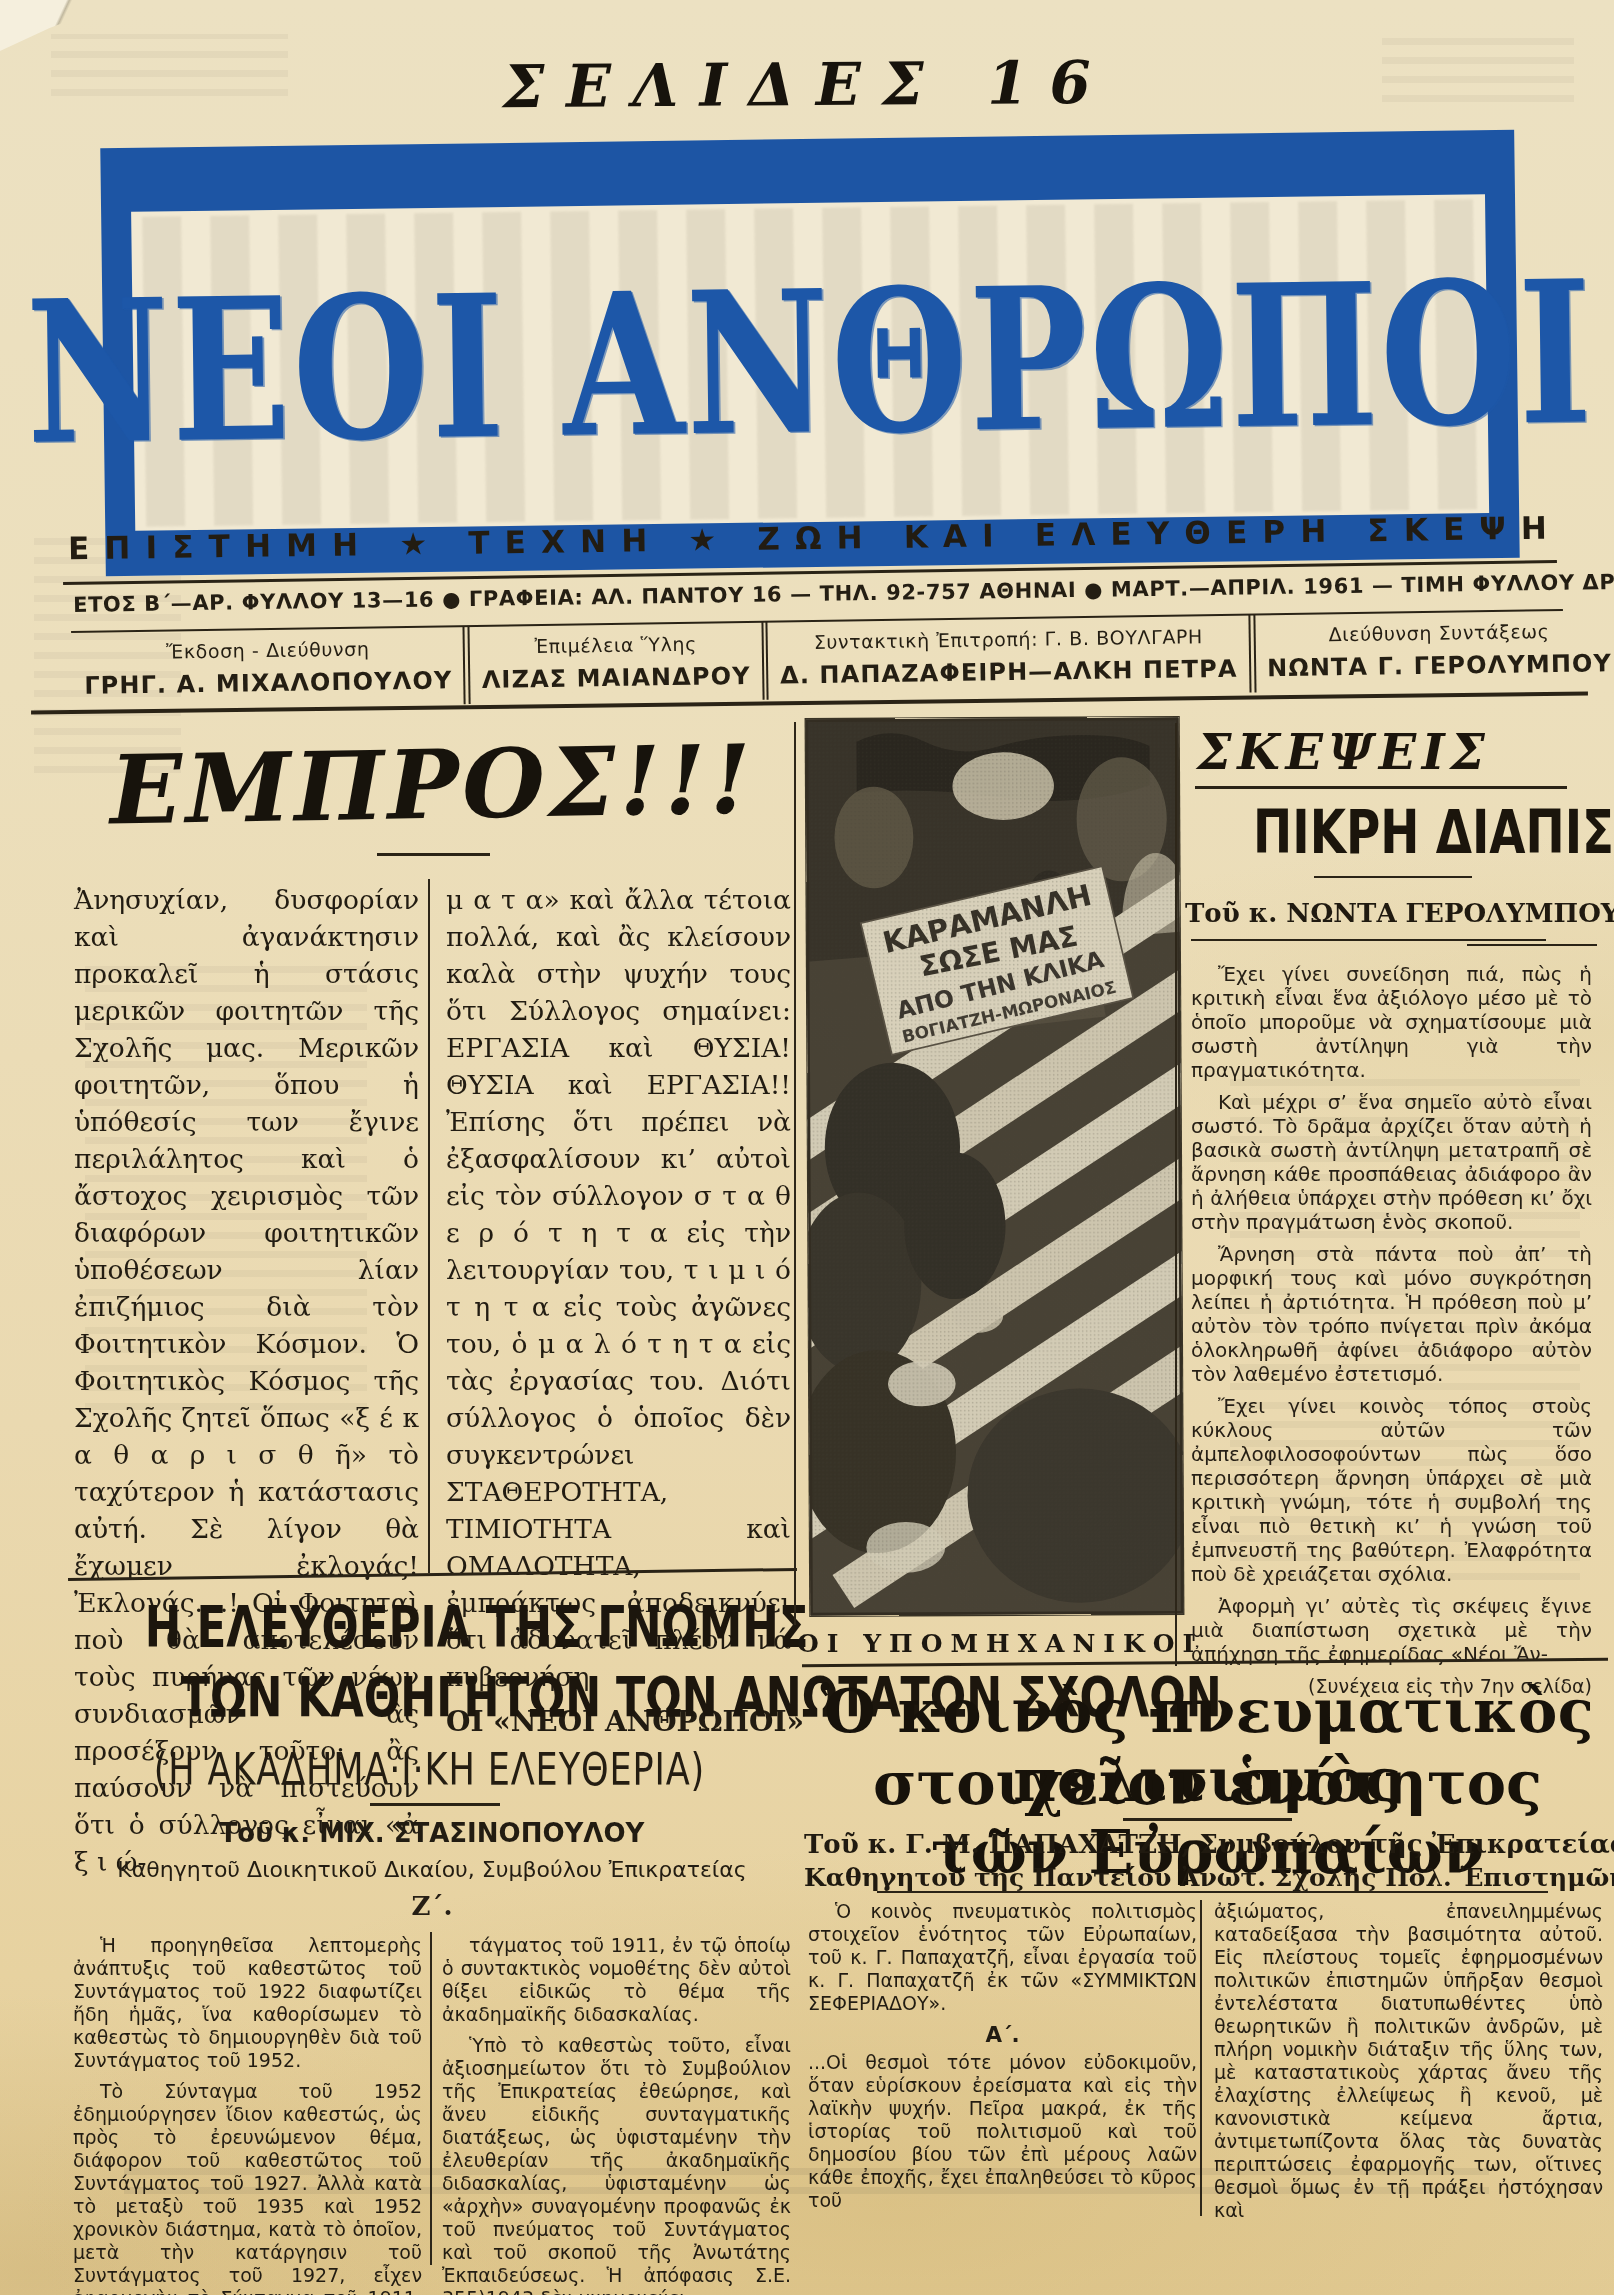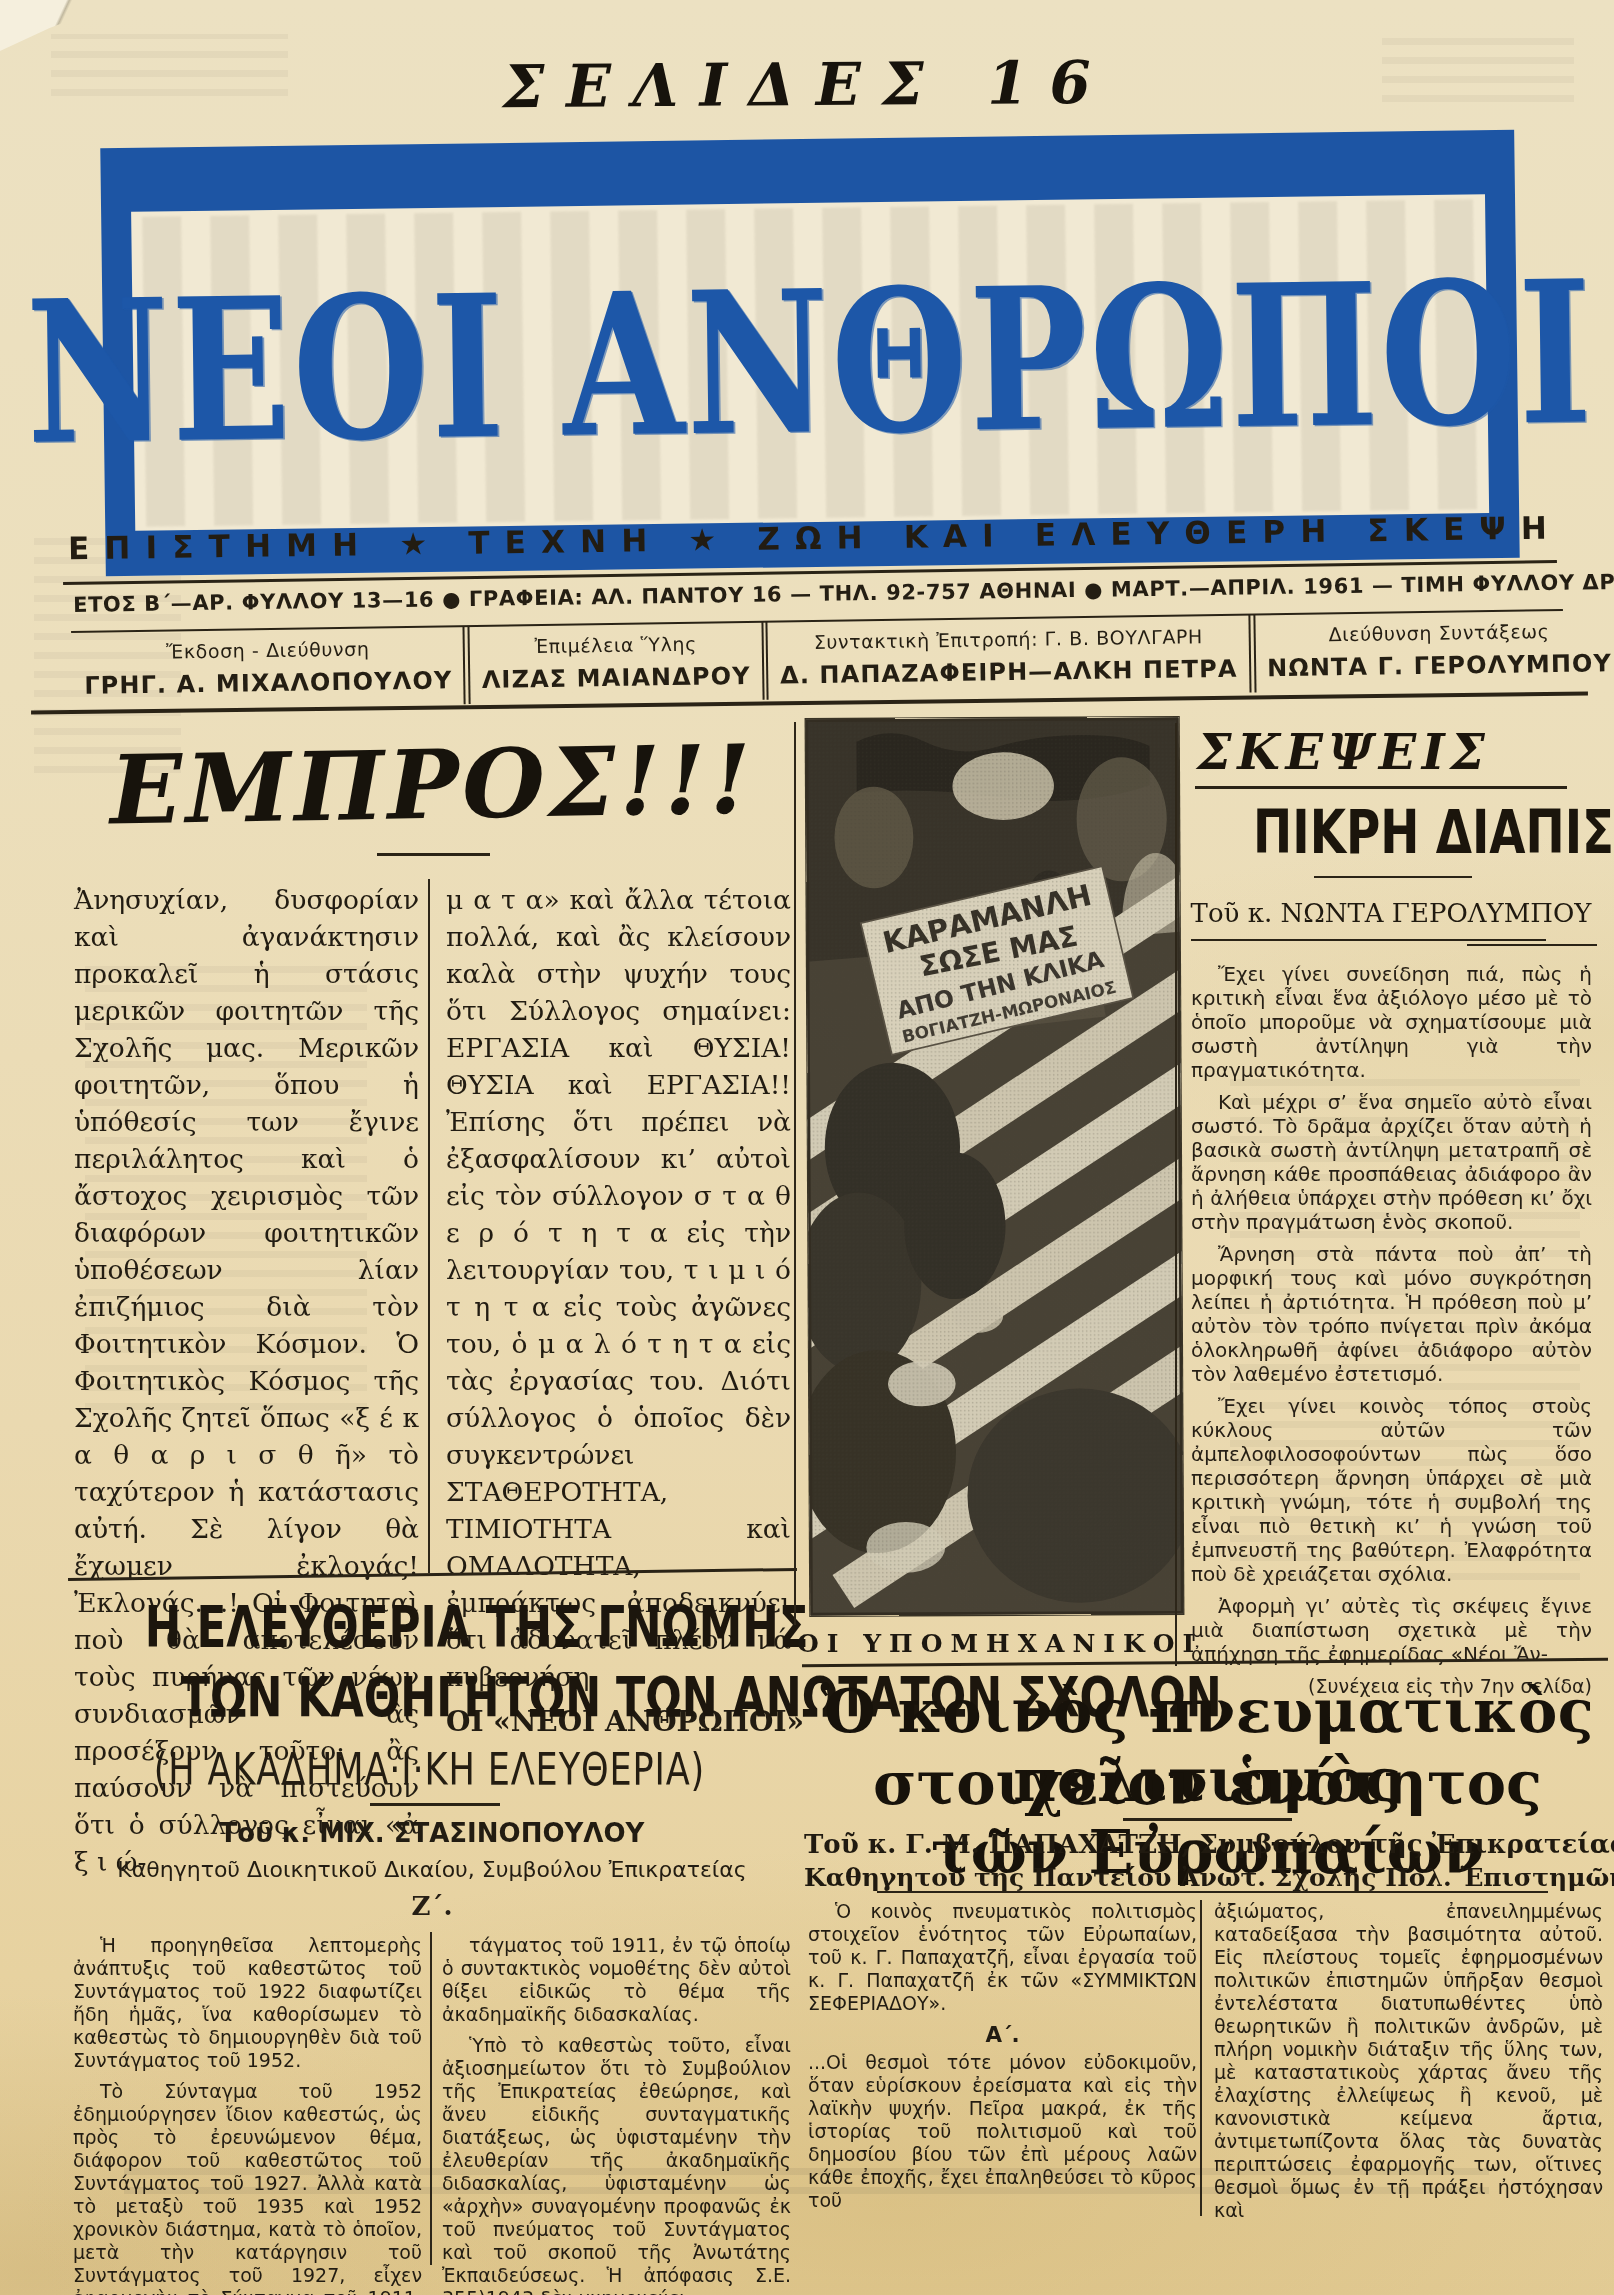--- a/index.html
+++ b/index.html
@@ -94,21 +94,21 @@
     transform:rotate(-.3deg);box-shadow:0 0 0 1.1px #3a3426;}
   .caption{position:absolute;left:797px;top:1629px;width:395px;text-align:center;
     font-weight:bold;font-size:25px;letter-spacing:8px;color:#1d1810;white-space:nowrap;}
 
   
   .kicker{position:absolute;left:1197px;top:723px;font-style:italic;font-weight:bold;
     font-size:49px;letter-spacing:5.6px;color:#1b150c;}
   .skep-hl{position:absolute;left:1182px;top:797px;width:417px;text-align:center;
     font-family:"DejaVu Sans",sans-serif;font-weight:bold;font-size:60px;color:#1b150c;}
   .skep-by{position:absolute;left:1185px;top:898px;width:412px;text-align:center;
-    font-weight:normal;font-size:26px;color:#201a10;white-space:nowrap;}
+    font-weight:bold;font-size:26px;color:#201a10;white-space:nowrap;}
   .skep-body{left:1191px;top:962px;width:401px;font-size:20px;line-height:24px;}
 
   
   .pol-h1{position:absolute;left:804px;top:1677px;width:807px;text-align:center;
     font-weight:bold;font-size:59px;color:#17120a;letter-spacing:0.6px;}
   .pol-h2{position:absolute;left:804px;top:1749px;width:807px;text-align:center;
     font-weight:bold;font-size:59px;color:#17120a;}
   .pol-by1{position:absolute;left:804px;top:1829px;width:807px;text-align:center;
     font-weight:bold;font-size:26px;color:#201a10;white-space:nowrap;}
   .pol-by2{position:absolute;left:804px;top:1863px;width:807px;text-align:center;

